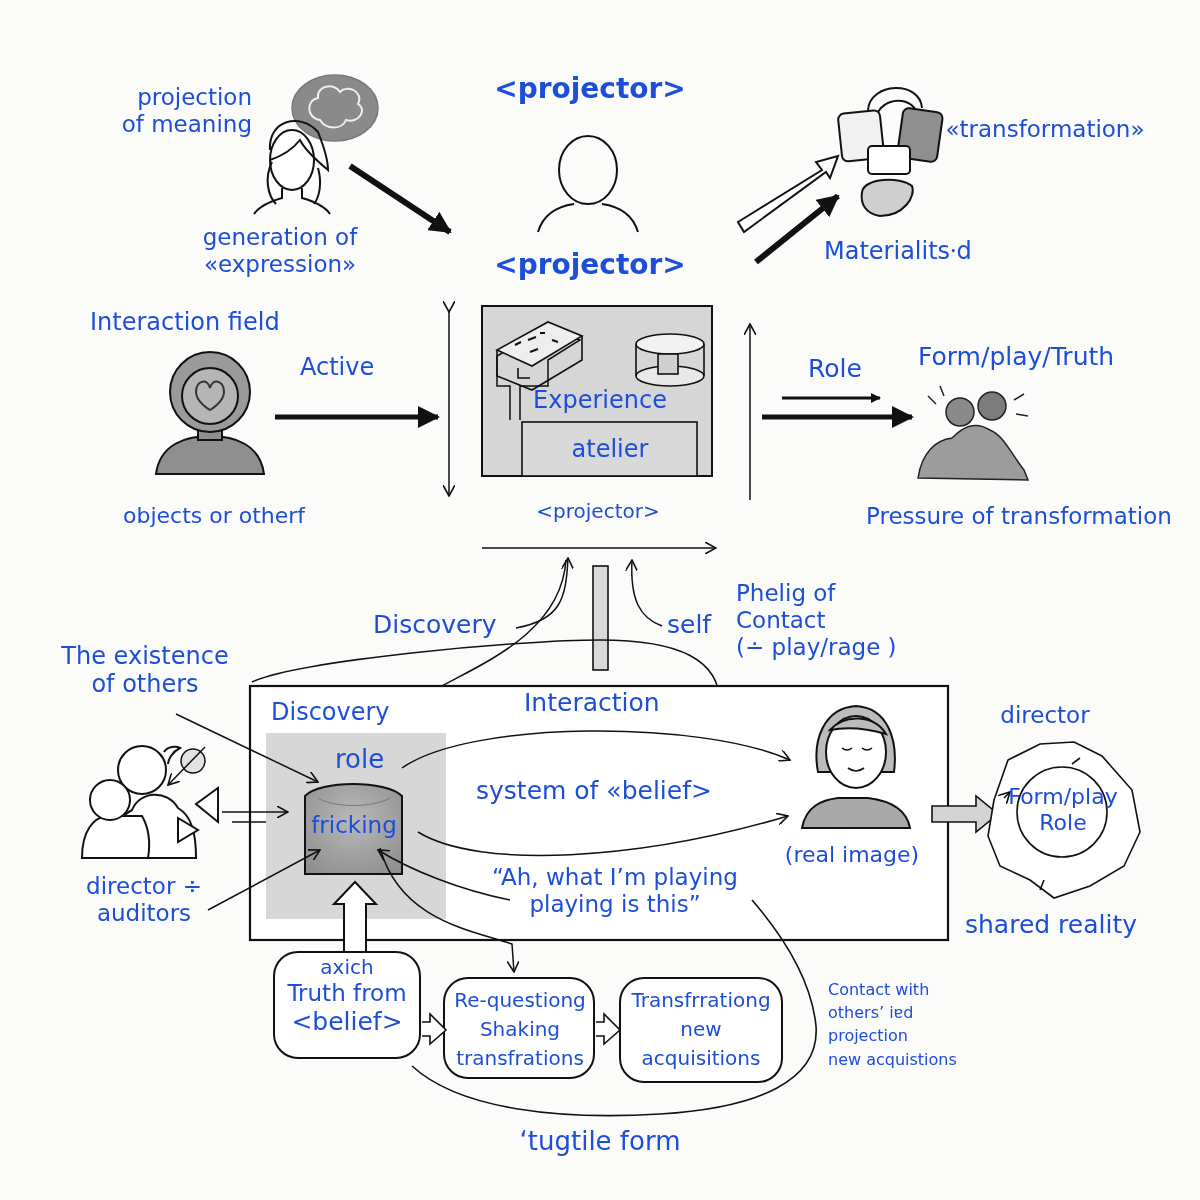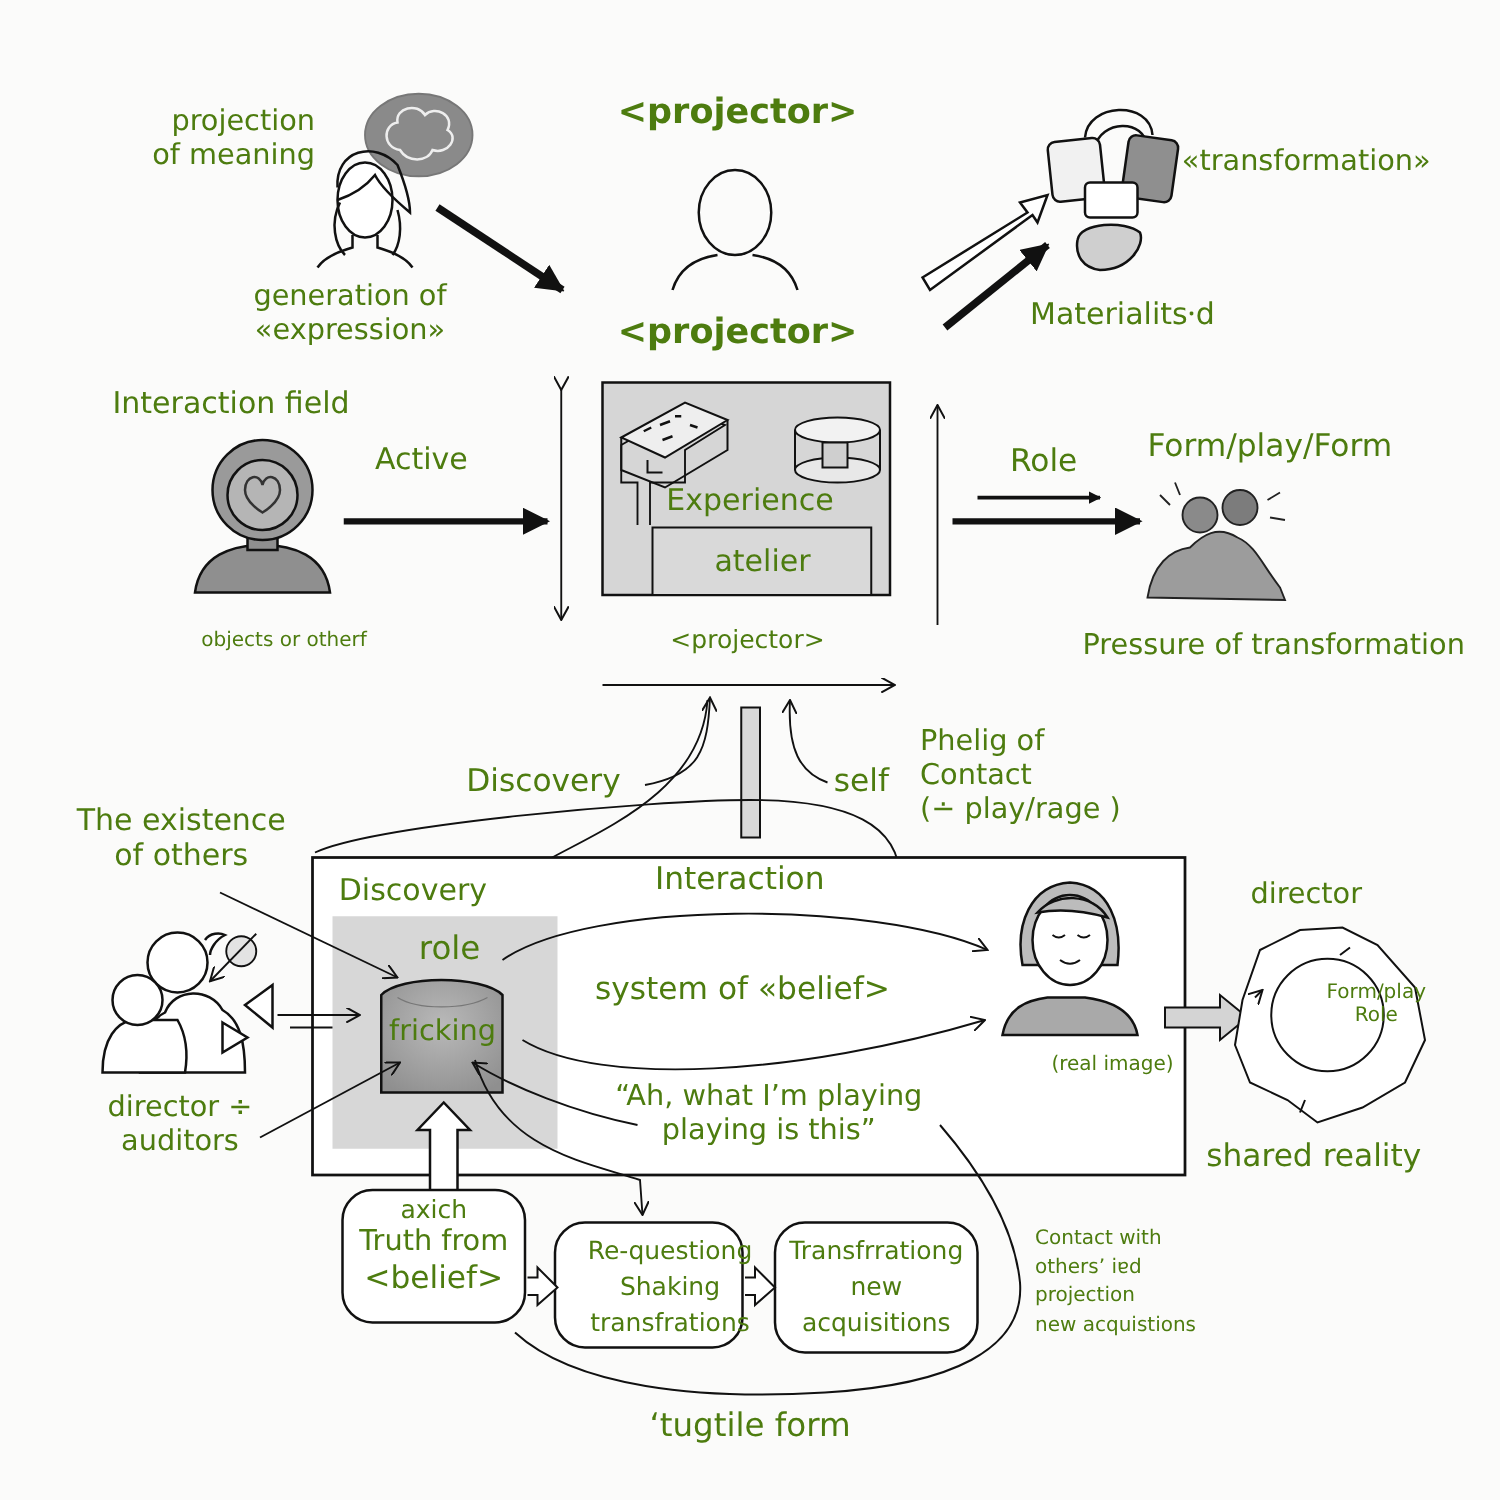--- a/index.html
+++ b/index.html
@@ -1,27 +1,27 @@
 <!DOCTYPE html>
 <html><head>
 <meta charset="utf-8">
 <style>
   html, body { margin:0; padding:0; background:#fbfbfa; }
   body { width:1200px; height:1200px; position:relative; overflow:hidden;
          font-family:"DejaVu Sans", sans-serif; color:#111; }
   svg#diagram { position:absolute; left:0; top:0; width:1200px; height:1200px; }
-  .lbl { position:absolute; white-space:nowrap; line-height:1.18; color:#4d7c0f; }
+  .lbl { position:absolute; white-space:nowrap; line-height:1.18; color:#1d4ed8; }
   .c { text-align:center; }
   .r { text-align:right; }
   .b { font-weight:bold; }
   .f26 { font-size:26px; }
   .f25 { font-size:25px; }
   .f24 { font-size:24px; }
   .f23 { font-size:23px; }
-  .f22 { font-size:16px;margin-left:38px; }
+  .f22 { font-size:22px; }
   .f21 { font-size:16px; }
   .f20 { font-size:20px; }
   .f28 { font-size:28px; }
 </style>
 </head>
 <body>
 
 <svg id="diagram" viewBox="0 0 1200 1200">
   <defs>
     <marker id="ah" markerWidth="10" markerHeight="10" refX="9" refY="5" orient="auto" markerUnits="userSpaceOnUse">
@@ -203,21 +203,21 @@
 
 <div class="lbl f24" style="left:90px; top:308px;">Interaction field</div>
 <div class="lbl f24" style="left:300px; top:353px;">Active</div>
 <div class="lbl f22" style="left:123px; top:503px;">objects or otherf</div>
 
 <div class="lbl f24 c" style="left:520px; top:386px; width:160px;">Experience</div>
 <div class="lbl f24 c" style="left:530px; top:435px; width:160px;">atelier</div>
 <div class="lbl f20 c" style="left:500px; top:500px; width:196px;">&lt;projector&gt;</div>
 
 <div class="lbl f25" style="left:808px; top:354px;">Role</div>
-<div class="lbl f25" style="left:918px; top:342px;">Form/play/Form</div>
+<div class="lbl f25" style="left:918px; top:342px;">Form/play/Truth</div>
 <div class="lbl f23" style="left:866px; top:503px;">Pressure of transformation</div>
 
 <div class="lbl f25" style="left:373px; top:610px;">Discovery</div>
 <div class="lbl f25" style="left:667px; top:610px;">self</div>
 <div class="lbl f23" style="left:736px; top:580px;">
   <div>Phelig of</div>
   <div>Contact</div>
   <div>(∸ play/rage )</div>
 </div>
 
@@ -252,21 +252,21 @@
   <div>others’ iɐd</div>
   <div>projection</div>
   <div>new acquistions</div>
 </div>
 
 <div class="lbl c" style="left:274px; top:956px; width:146px;">
   <div class="f20">axich</div>
   <div class="f23">Truth from</div>
   <div class="f25">&lt;belief&gt;</div>
 </div>
-<div class="lbl c f20" style="left:444px; top:986px; width:152px; line-height:1.45;padding-left:16px;">
+<div class="lbl c f20" style="left:444px; top:986px; width:152px; line-height:1.45;">
   <div>Re-questiong</div>
   <div>Shaking</div>
   <div>transfrations</div>
 </div>
 <div class="lbl c f20" style="left:620px; top:986px; width:162px; line-height:1.45;">
   <div>Transfrrationg</div>
   <div>new</div>
   <div>acquisitions</div>
 </div>
 

